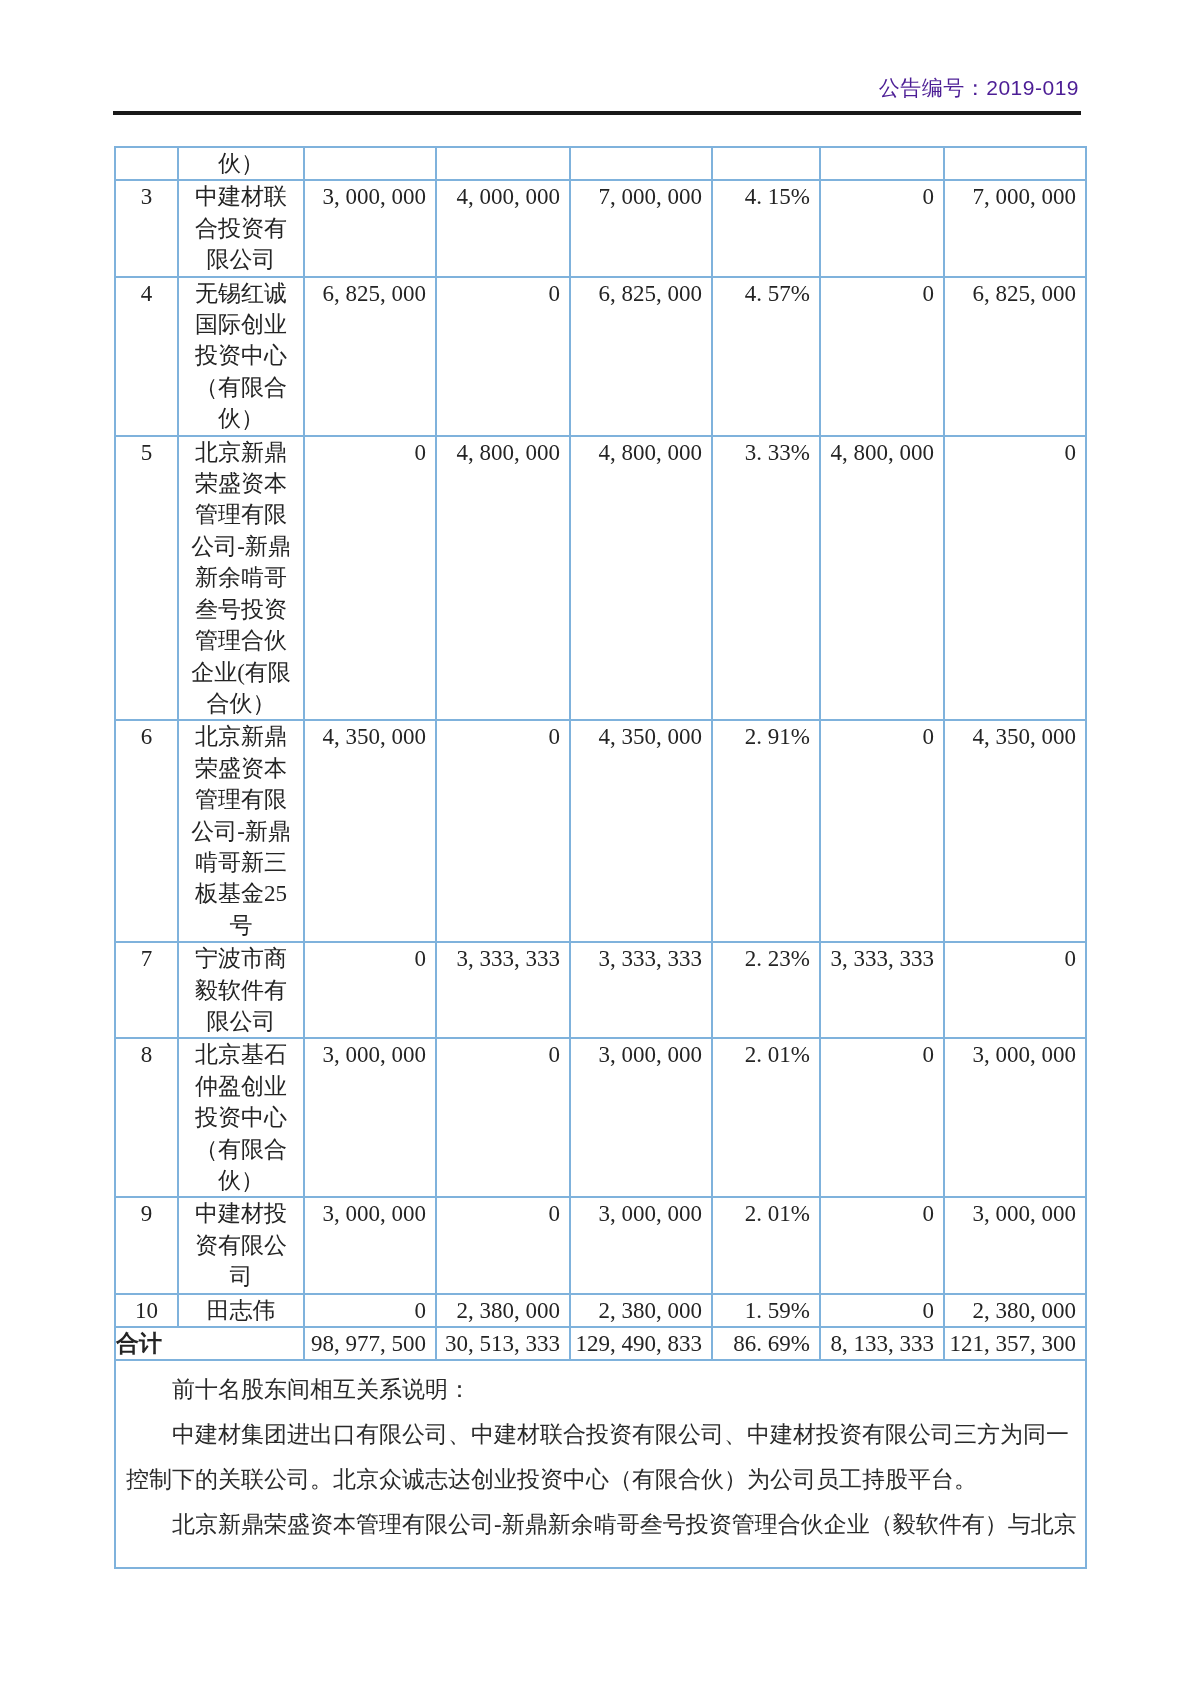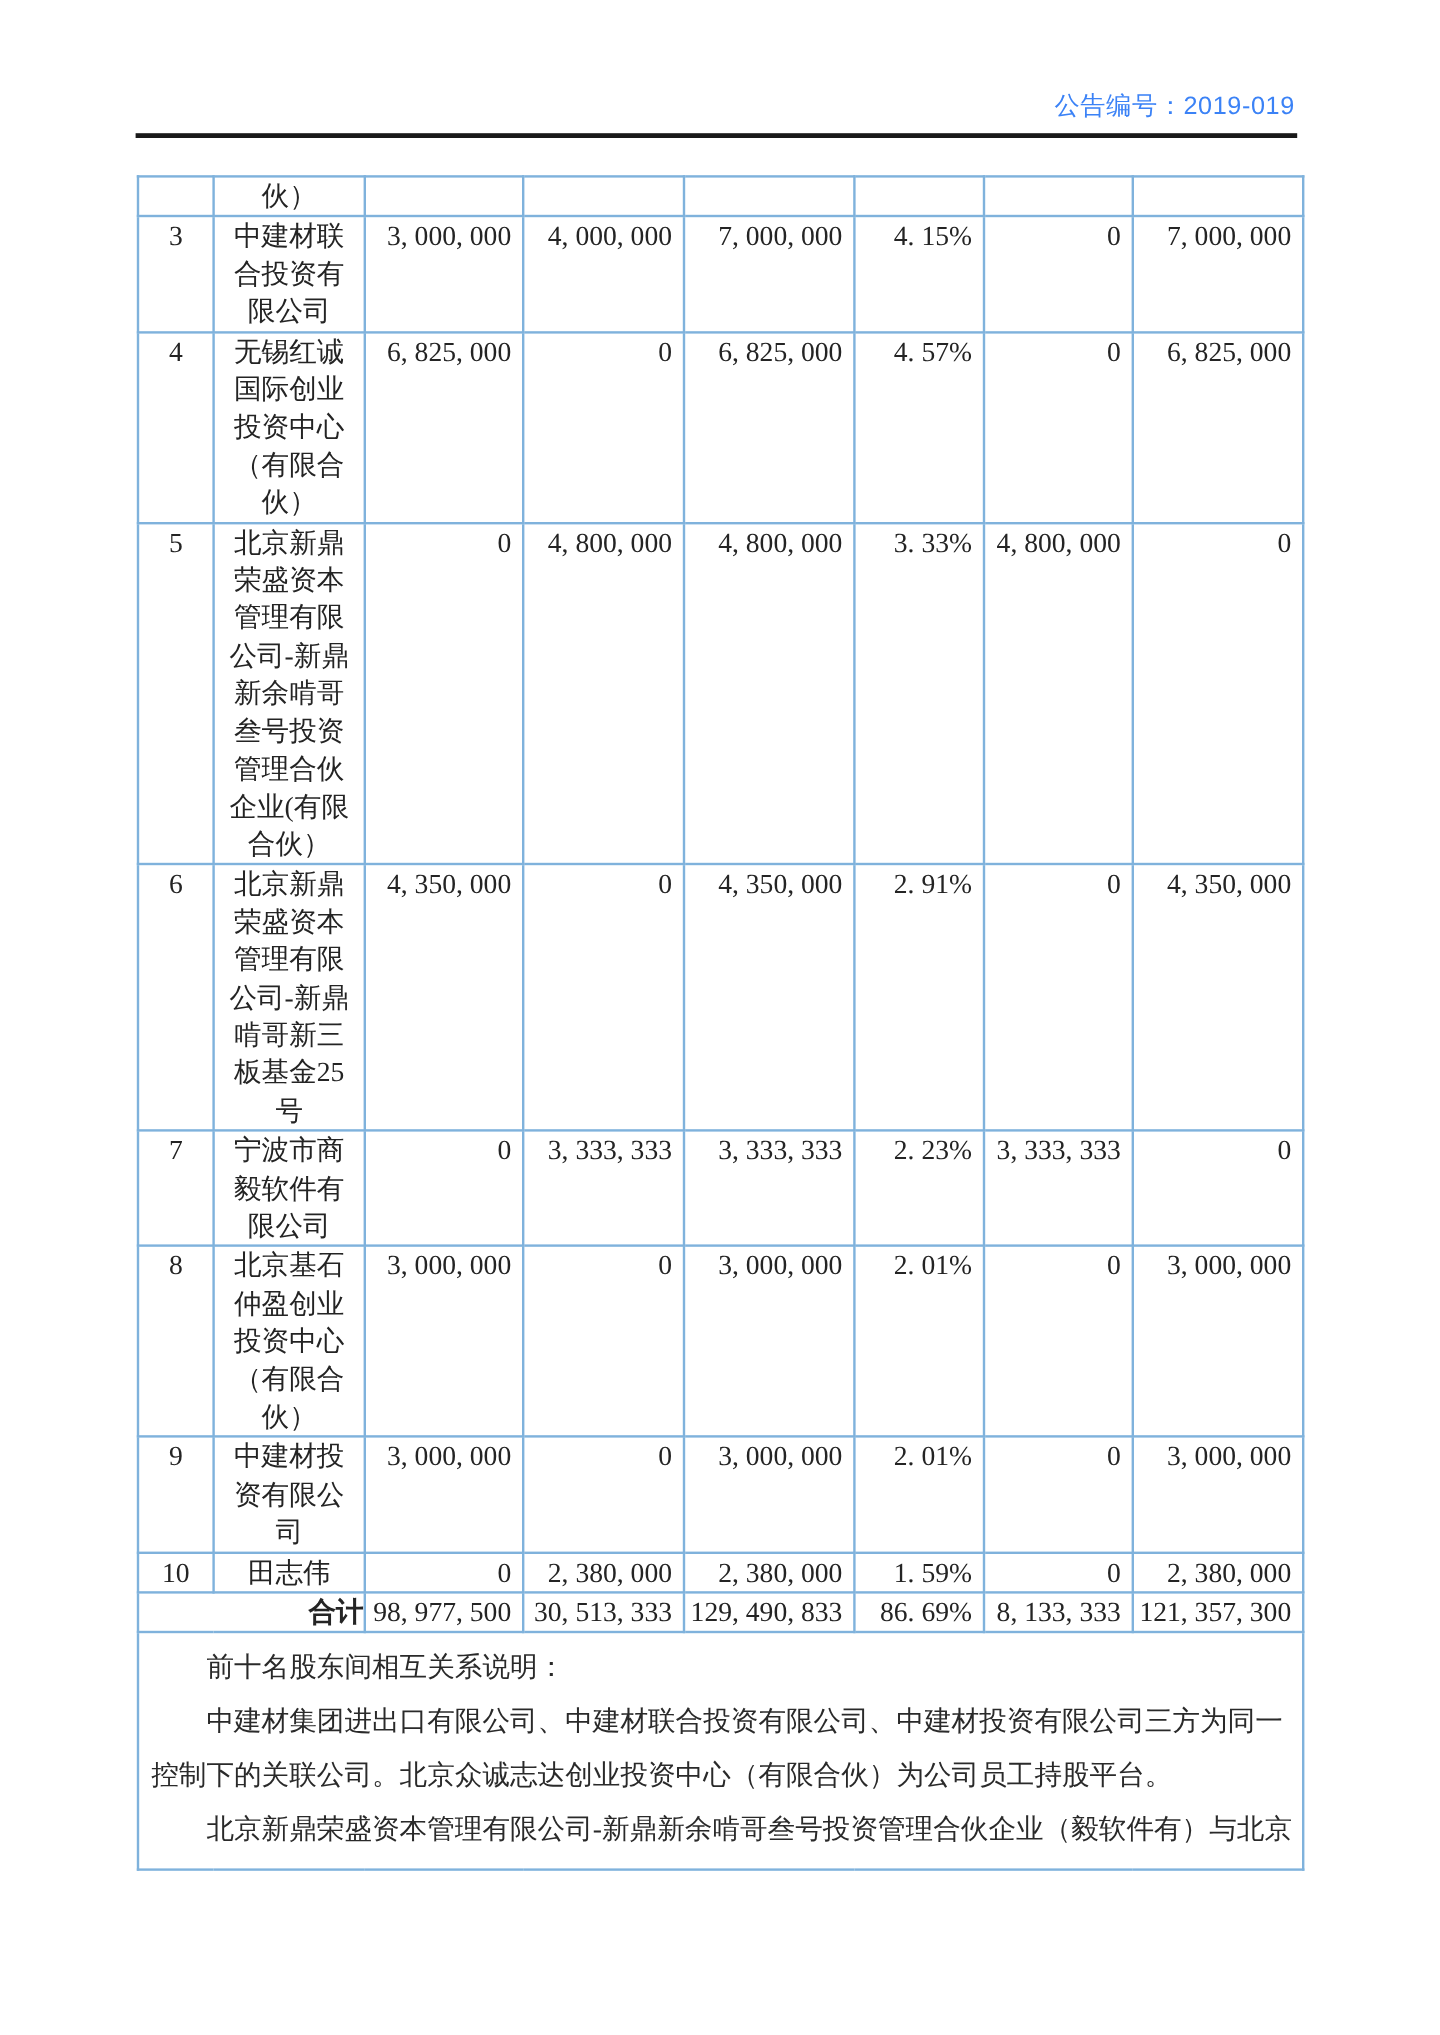--- a/index.html
+++ b/index.html
@@ -11,21 +11,21 @@
     font-family:"Liberation Serif","DejaVu Serif",serif;
     color:#242424;
     overflow:hidden;
   }
   .header-no{
     position:absolute;
     top:74px;
     right:121px;
     font-family:"Liberation Sans","DejaVu Sans",sans-serif;
     font-size:21px;
-    color:#3b82f6;
+    color:#4c1d95;
     letter-spacing:0.5px;
   }
   .rule{
     position:absolute;
     left:113px;top:111px;
     width:968px;height:4px;
     background:#191919;
   }
   table.sh-table{
     position:absolute;
@@ -39,27 +39,27 @@
   .sh-table td{
     border:2px solid #7fb2dc;
     padding:0;
     vertical-align:top;
     overflow:hidden;
   }
   .sh-table td.rank{text-align:center;}
   .sh-table td.name{text-align:center;white-space:pre-line;}
   .sh-table td.val{text-align:right;padding-right:9px;margin-top:20px;}
   .sh-table td.total-label{
-    text-align:right;
+    text-align:left;
     font-weight:bold;
     font-family:"Liberation Sans","DejaVu Sans",sans-serif;
     font-size:23px;
   }
   .sh-table td.notes{
-    padding:6px 10px 10px 10px;
+    padding:6px 10px 20px 10px;
   }
   .note-line{
     line-height:45px;
     font-size:23px;
     white-space:nowrap;
     color:#2a2a2a;
   }
   .note-line.indent{text-indent:46px;}
 </style>
 </head>

